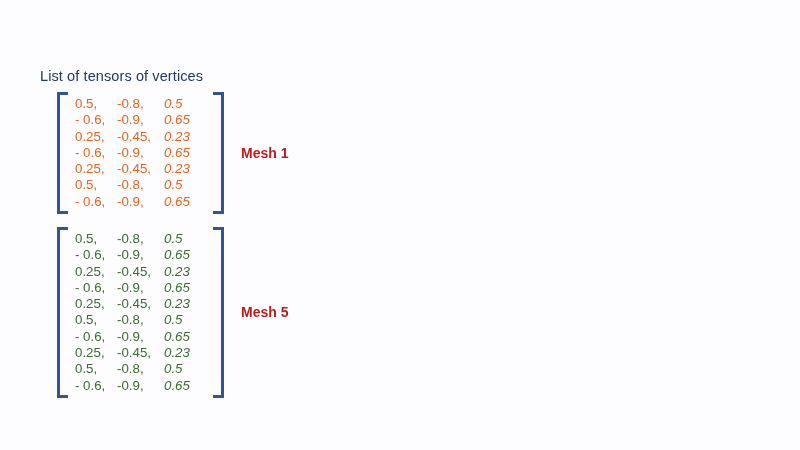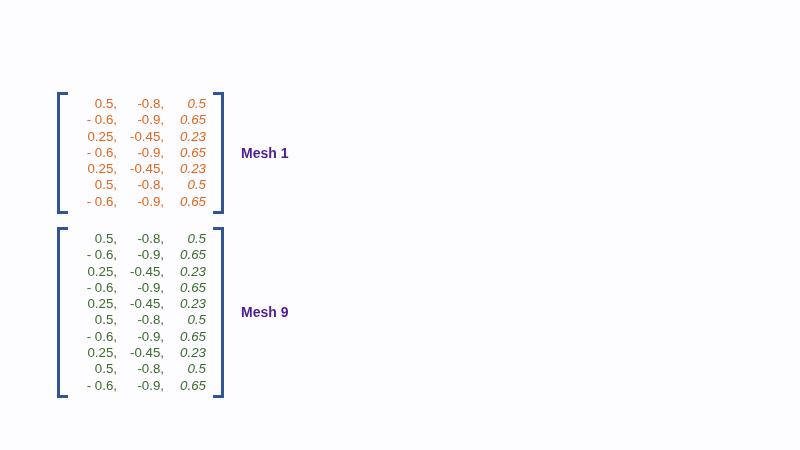--- a/index.html
+++ b/index.html
@@ -79,40 +79,41 @@
     flex-direction: column;
   }
   .row {
     display: flex;
     height: 16.3px;
     line-height: 16.3px;
     font-size: 13.3px;
     white-space: pre;
   }
   .cell {
-    text-align: right;
+    text-align: left;
     font-variant-numeric: tabular-nums;
   }
   .cell.c0 { width: 42px; }
   .cell.c1 { width: 47px; }
   .cell.c2 { width: 42px; font-style: italic; }
 
   .mesh-label {
     margin-left: 17px;
     font-size: 14px;
     font-weight: bold;
-    color: #4c1d95;
+    color: #b91c1c;
     white-space: nowrap;
   }
 </style>
 </head>
 <body style="background: rgb(253, 252, 255);">
 
 <div id="slide">
 
+  <div class="title">List of tensors of vertices</div>
 
   <div class="tensor-block" id="tensor-0">
     <div class="matrix">
       <div class="bracket left"></div>
       <div class="rows" style="color: rgb(224, 102, 31);">
           <div class="row"><span class="cell c0">0.5,</span><span class="cell c1">-0.8,</span><span class="cell c2">0.5</span></div>
           <div class="row"><span class="cell c0">- 0.6,</span><span class="cell c1">-0.9,</span><span class="cell c2">0.65</span></div>
           <div class="row"><span class="cell c0">0.25,</span><span class="cell c1">-0.45,</span><span class="cell c2">0.23</span></div>
           <div class="row"><span class="cell c0">- 0.6,</span><span class="cell c1">-0.9,</span><span class="cell c2">0.65</span></div>
           <div class="row"><span class="cell c0">0.25,</span><span class="cell c1">-0.45,</span><span class="cell c2">0.23</span></div>
@@ -134,16 +135,16 @@
           <div class="row"><span class="cell c0">- 0.6,</span><span class="cell c1">-0.9,</span><span class="cell c2">0.65</span></div>
           <div class="row"><span class="cell c0">0.25,</span><span class="cell c1">-0.45,</span><span class="cell c2">0.23</span></div>
           <div class="row"><span class="cell c0">0.5,</span><span class="cell c1">-0.8,</span><span class="cell c2">0.5</span></div>
           <div class="row"><span class="cell c0">- 0.6,</span><span class="cell c1">-0.9,</span><span class="cell c2">0.65</span></div>
           <div class="row"><span class="cell c0">0.25,</span><span class="cell c1">-0.45,</span><span class="cell c2">0.23</span></div>
           <div class="row"><span class="cell c0">0.5,</span><span class="cell c1">-0.8,</span><span class="cell c2">0.5</span></div>
           <div class="row"><span class="cell c0">- 0.6,</span><span class="cell c1">-0.9,</span><span class="cell c2">0.65</span></div>
         </div>
       <div class="bracket right"></div>
     </div>
-    <div class="mesh-label">Mesh 9</div>
+    <div class="mesh-label">Mesh 5</div>
   </div>
 
 </div>
 
 </body></html>

